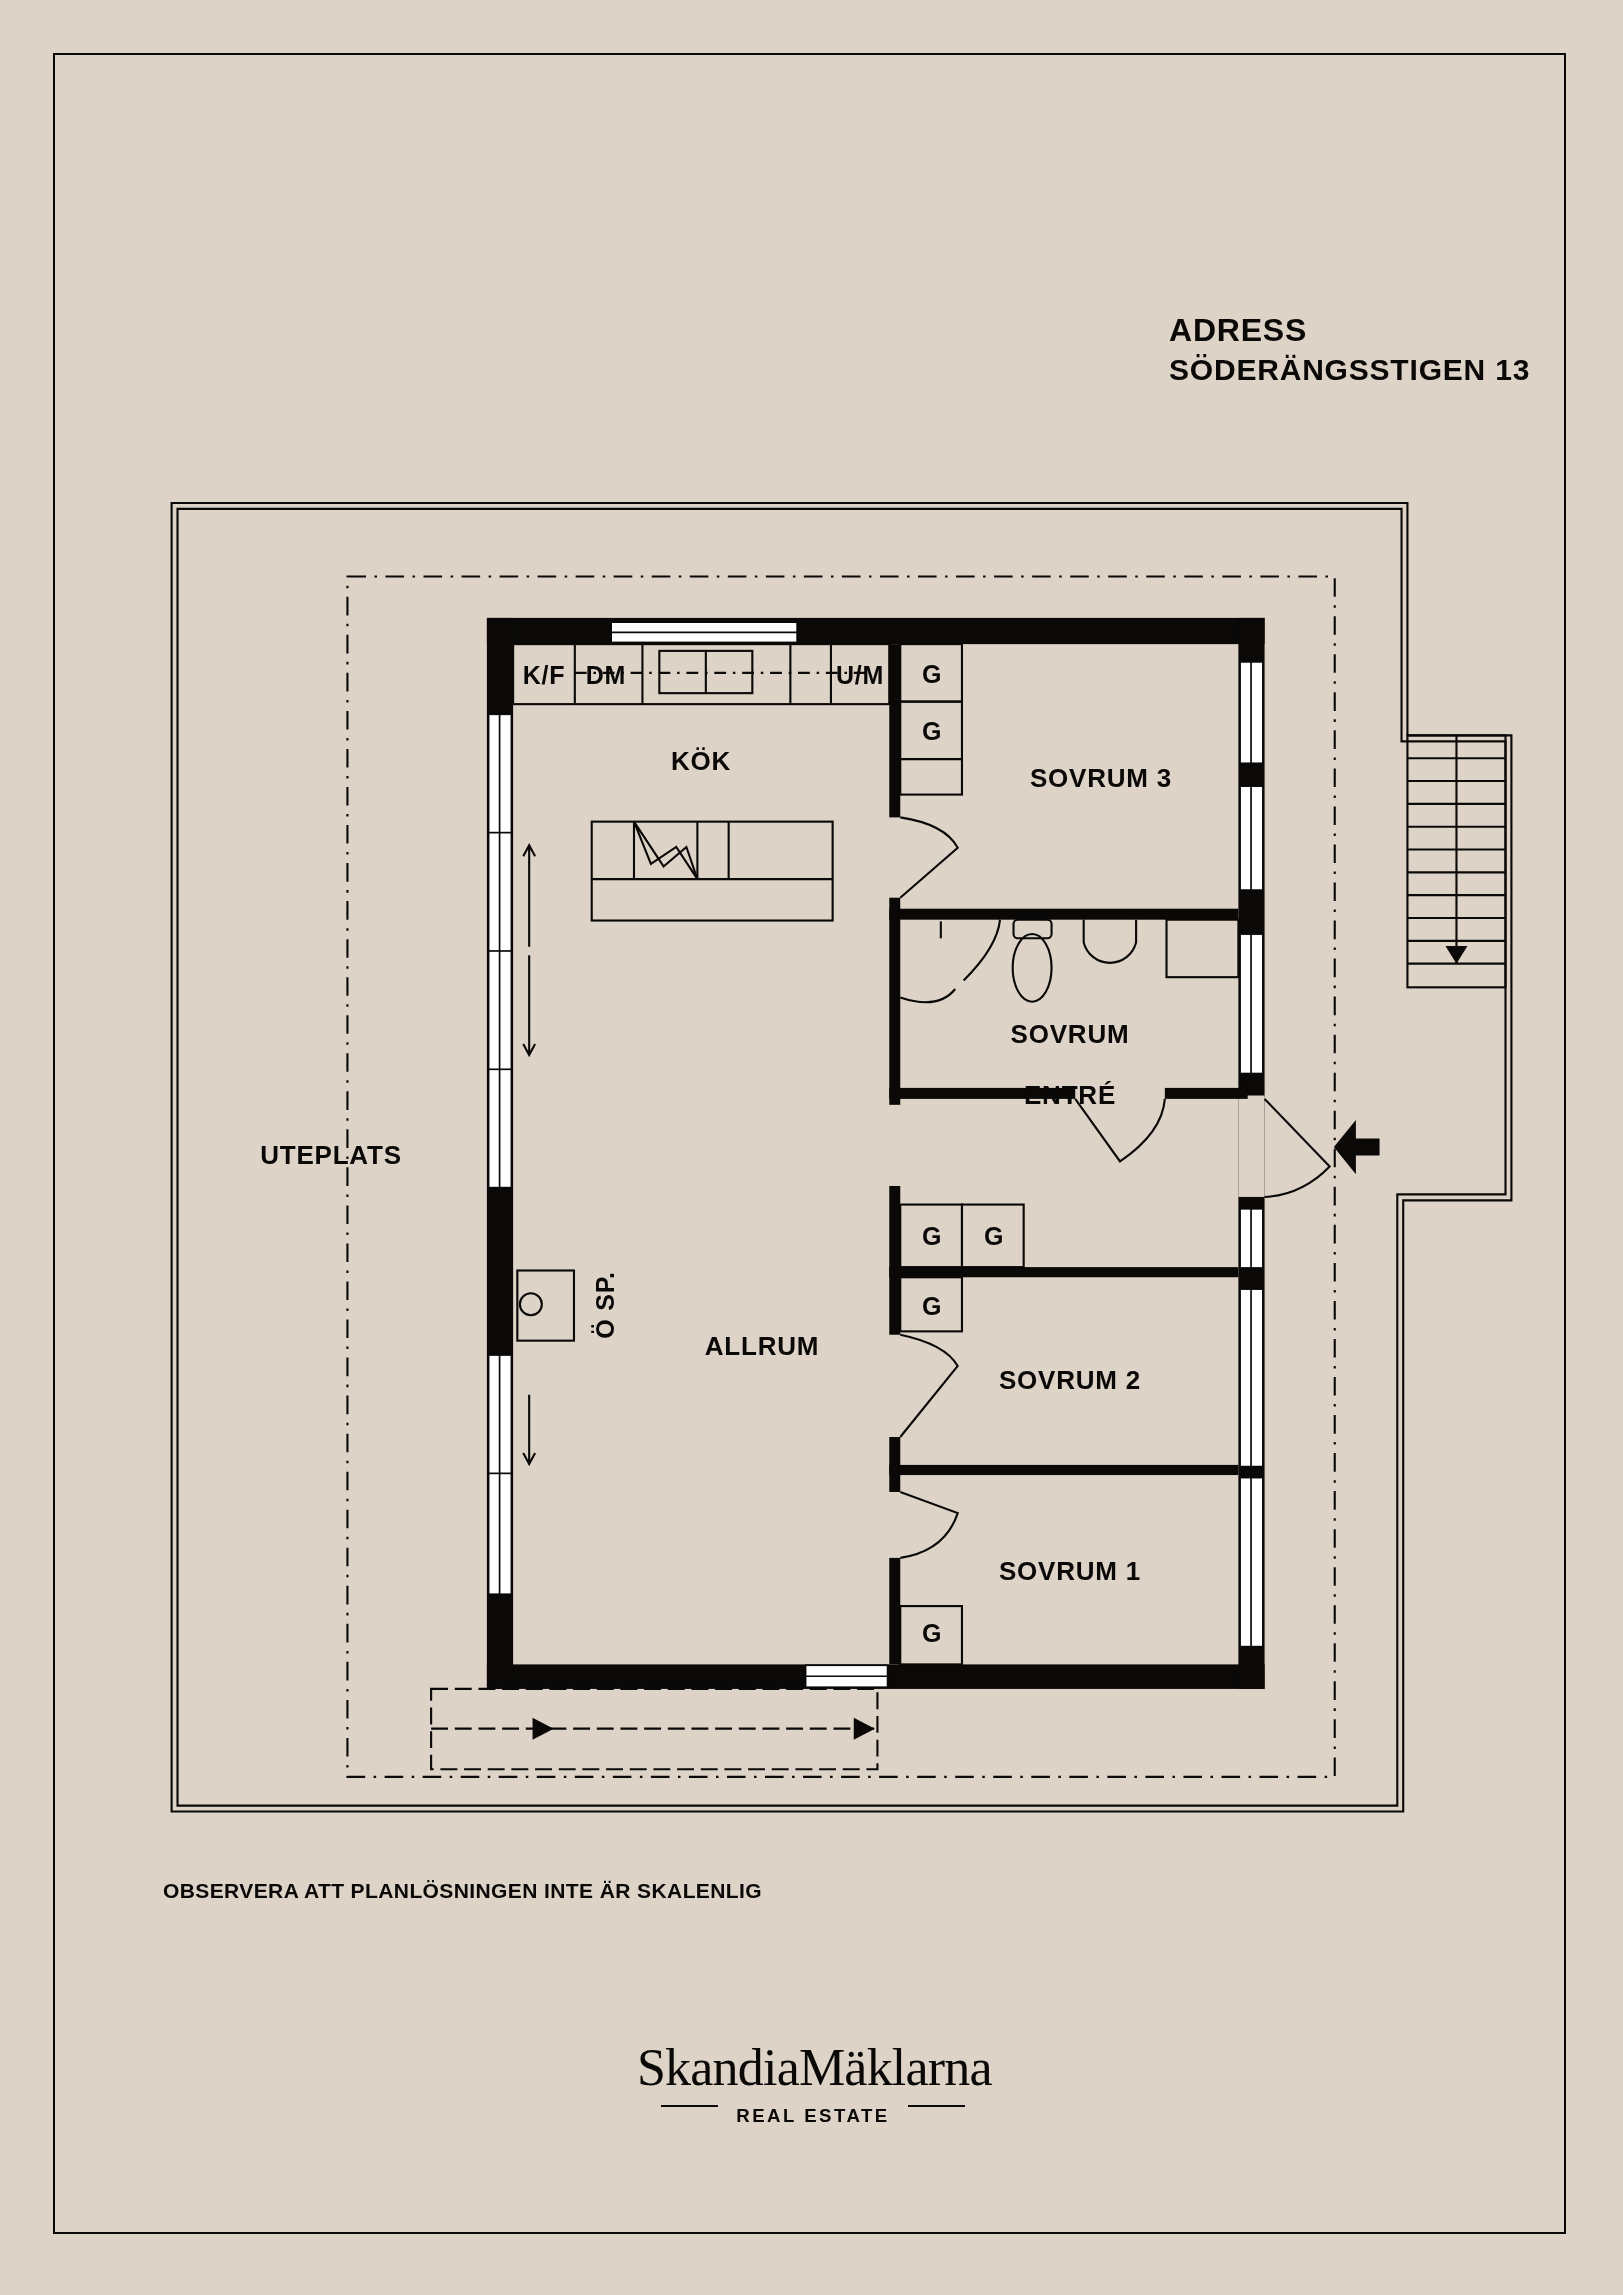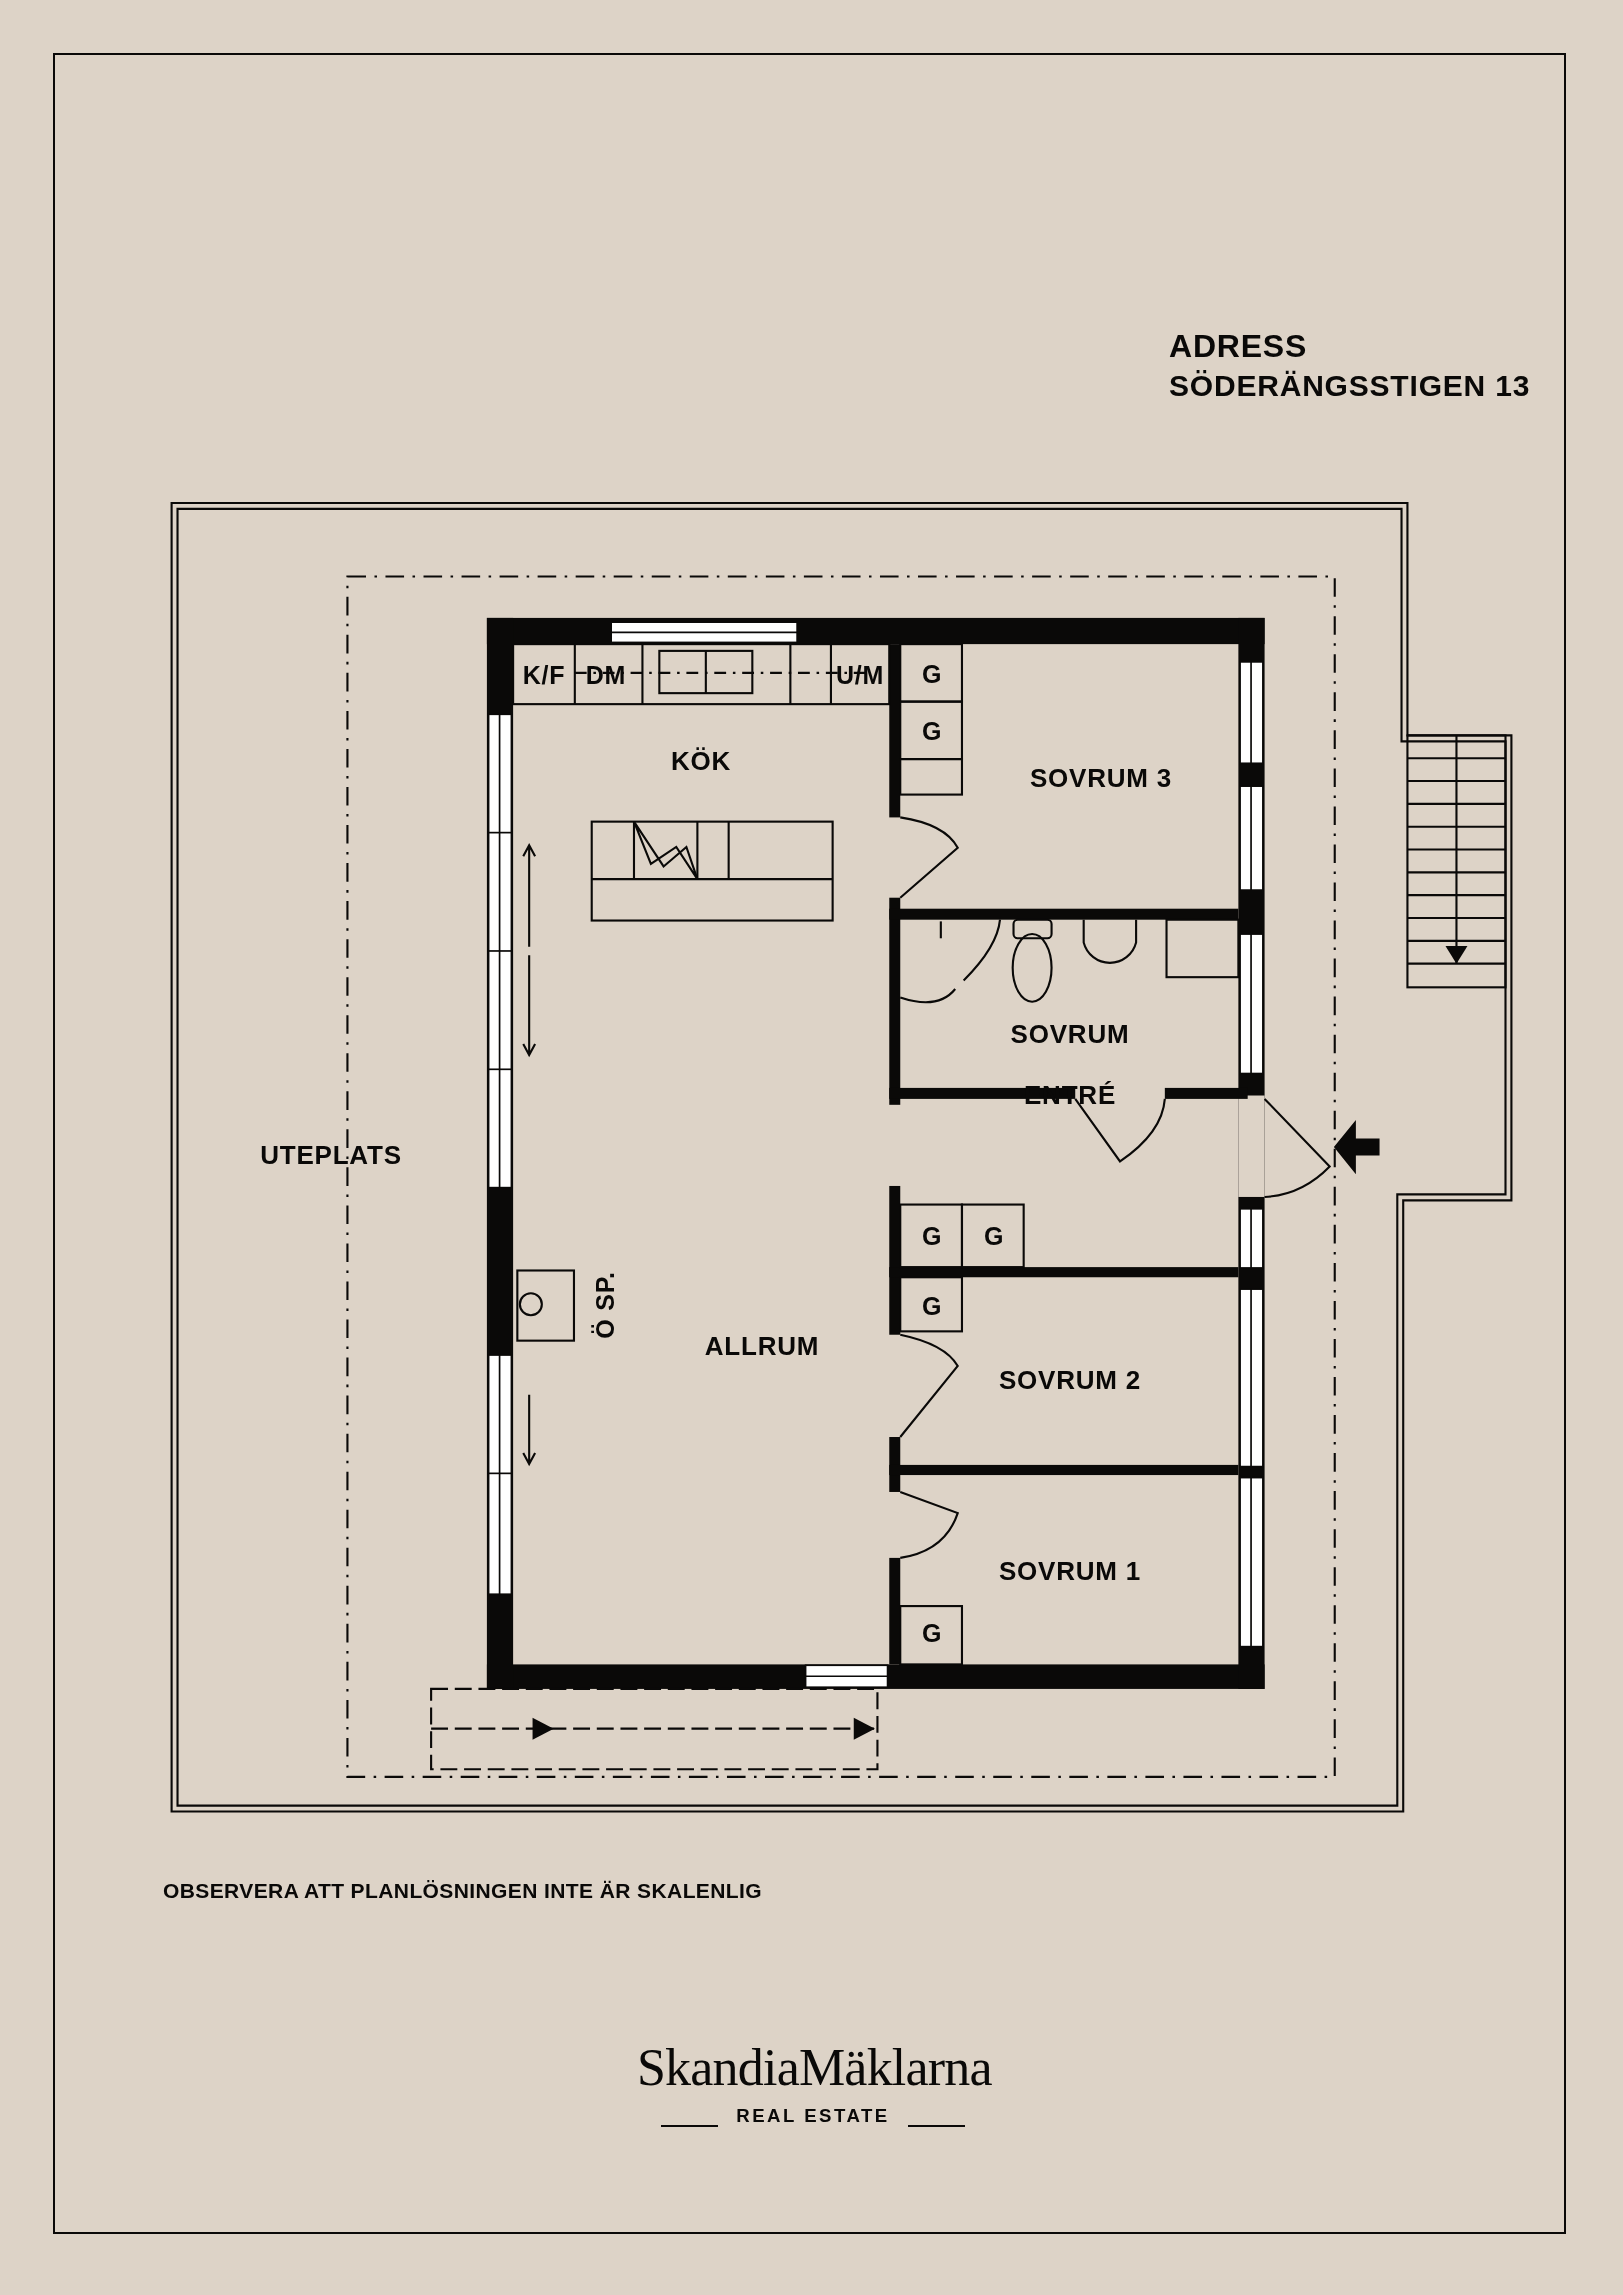--- a/index.html
+++ b/index.html
@@ -1,28 +1,28 @@
 <!DOCTYPE html>
 <html style="font-size:13.5px"><head>
 <meta charset="utf-8">
 <style>
   html, body { margin:0; padding:0; }
   body { width:1623px; height:2295px; background:#ddd3c7; position:relative; overflow:hidden;
          font-family:"Liberation Sans", "DejaVu Sans", sans-serif; color:#0a0908; }
   .frame { position:absolute; left:53px; top:53px; width:1513px; height:2181px; border:2.5px solid #0a0908; box-sizing:border-box; }
-  .addr { position:absolute; left:1169px; top:311px; font-weight:bold; letter-spacing:0.8px;margin-top:16px; }
+  .addr { position:absolute; left:1169px; top:311px; font-weight:bold; letter-spacing:0.8px; }
   .addr .l1 { font-size:32px; line-height:39px; }
   .addr .l2 { font-size:30px; line-height:39px; }
   svg.plan { position:absolute; left:0; top:0; }
   .lbl { position:absolute; font-weight:bold; font-size:26px; letter-spacing:0.8px; white-space:nowrap; transform:translate(-50%,-50%); }
   .lbl.sm { font-size:25px; }
   .lbl.rot { transform:translate(-50%,-50%) rotate(-90deg); }
   .note { position:absolute; left:163px; top:1879px; font-weight:bold; font-size:21px; letter-spacing:0.4px; }
   .logo { position:absolute; left:609px; top:2038px; font-family:"Liberation Serif","DejaVu Serif",serif; font-size:52px; letter-spacing:-0.8px;margin-left:28px; }
-  .tag { position:absolute; left:661px; top:2105px; width:304px; display:flex; align-items:flex-end; gap:18.6px; font-size:18.6px; font-weight:bold; letter-spacing:2.5px; }
+  .tag { position:absolute; left:661px; top:2105px; width:304px; display:flex; align-items:flex-start; gap:18.6px; font-size:18.6px; font-weight:bold; letter-spacing:2.5px; }
   .tag .ln { flex:1; height:1.7px; background:#0a0908; }
 </style>
 </head>
 <body>
 
 <div class="frame"></div>
 
 <div class="addr">
   <div class="l1">ADRESS</div>
   <div class="l2">SÖDERÄNGSSTIGEN 13</div>

